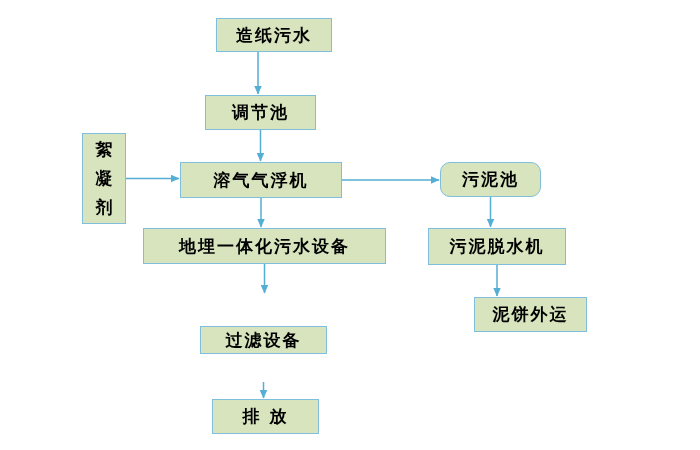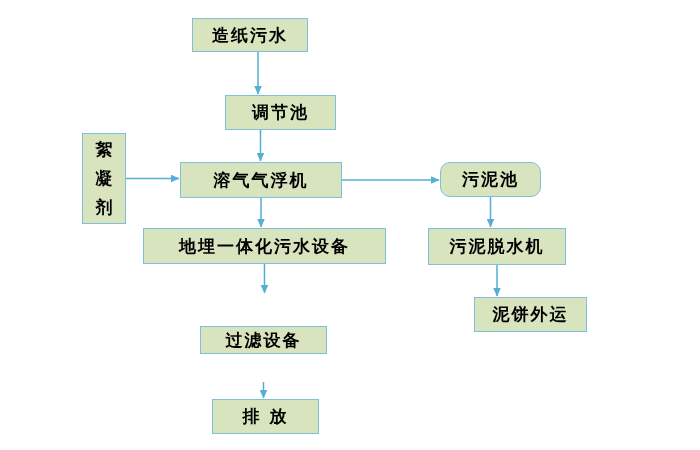--- a/index.html
+++ b/index.html
@@ -27,22 +27,22 @@
     background: var(--fill);
     border: 1px solid var(--border);
     color: var(--text);
     font-size: 17px;
     font-weight: bold;
     letter-spacing: 2px;
     text-align: center;
     white-space: pre-wrap;
   }
   
-  #n0  { left: 192px; top: 18px;  width: 116px; height: 34px; }
-  #n1  { left: 205px; top: 95px;  width: 111px; height: 35px; margin-left: 20px; }
+  #n0  { left: 216px; top: 18px;  width: 116px; height: 34px; }
+  #n1  { left: 205px; top: 95px;  width: 111px; height: 35px; }
   #n2  { left: 82px;  top: 133px; width: 44px;  height: 91px;
          padding: 14px 12px; word-break: break-all; line-height: 1.72; letter-spacing: 0; }
   #n3  { left: 180px; top: 162px; width: 162px; height: 36px; }
   #n4  { left: 440px; top: 162px; width: 101px; height: 35px; border-radius: 10px; }
   #n5  { left: 143px; top: 228px; width: 243px; height: 36px; }
   #n6  { left: 428px; top: 228px; width: 138px; height: 37px; }
   #n7  { left: 200px; top: 294px; width: 127px; height: 28px; margin-top: 32px; }
   #n8  { left: 434px; top: 297px; width: 113px; height: 35px; margin-left: 40px; }
   #n9  { left: 209px; top: 347px; width: 109px; height: 35px; }
   #n10 { left: 212px; top: 399px; width: 107px; height: 35px; }

